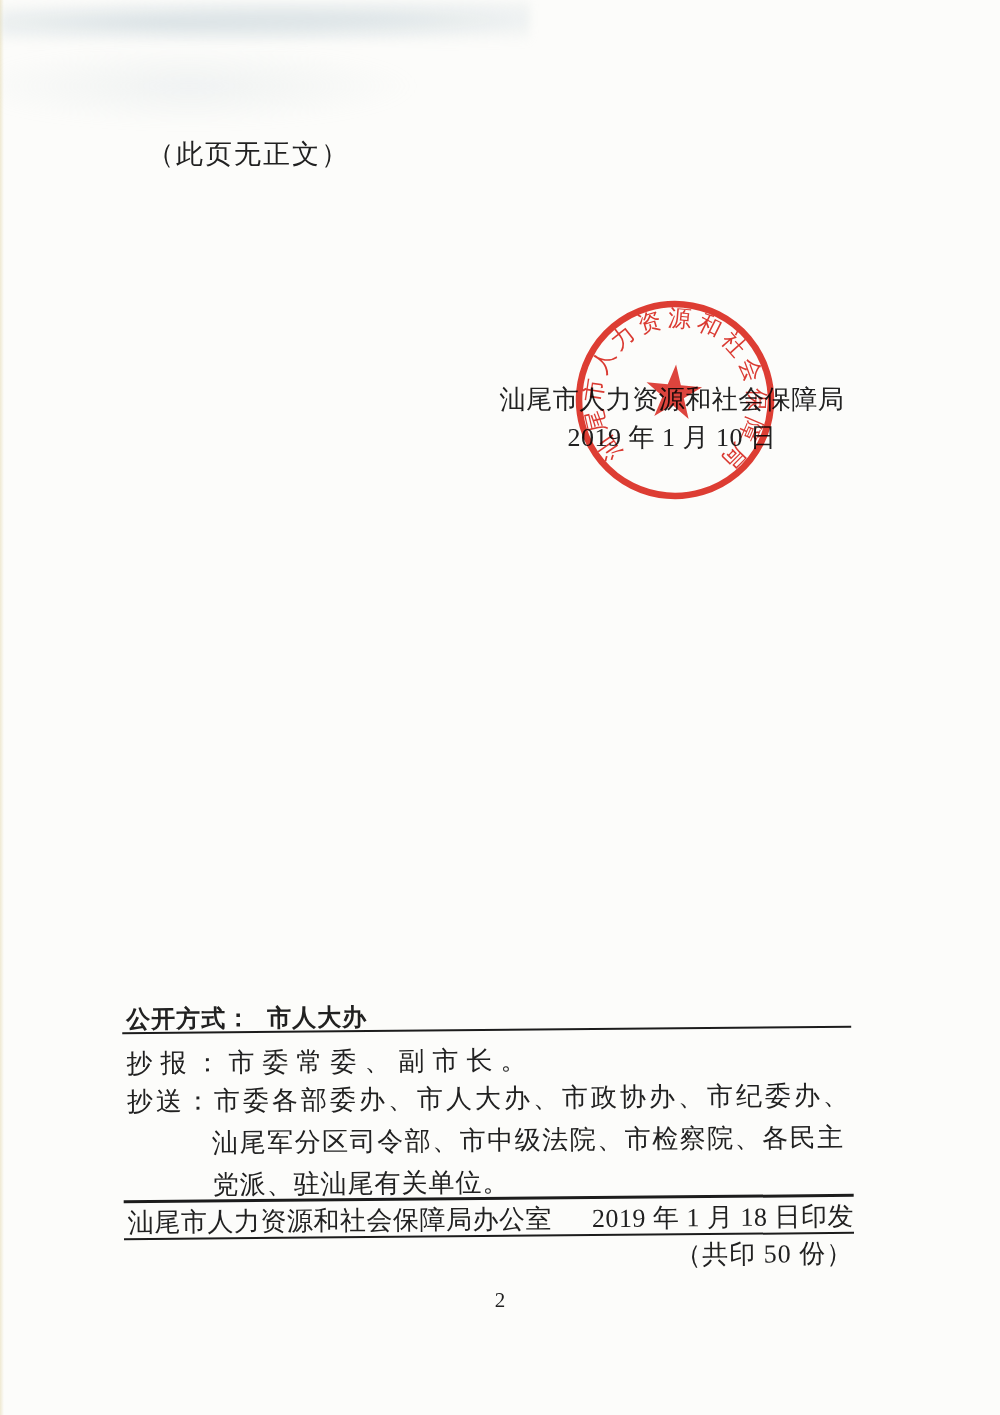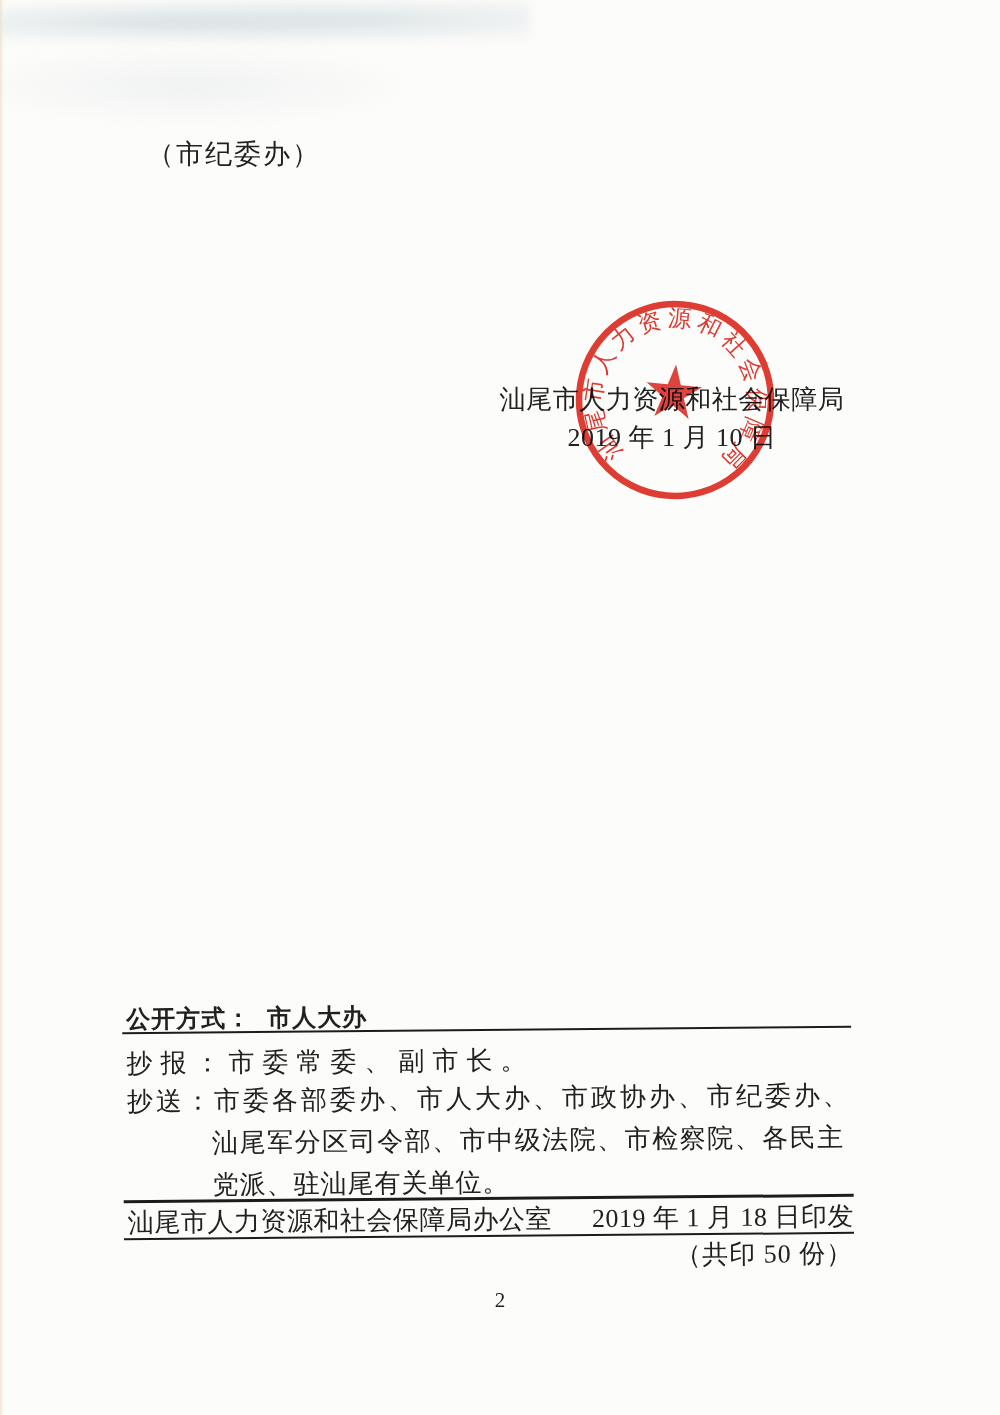--- a/index.html
+++ b/index.html
@@ -51,21 +51,21 @@
     justify-content:space-between;font-size:26px;letter-spacing:0.5px;}
   .copies{left:500px;top:1244px;width:352px;text-align:right;font-size:26px;letter-spacing:1px;}
 
   .page-num{left:0;top:1290px;width:1000px;text-align:center;font-size:21px;}
 </style>
 </head>
 <body>
 
 <div class="scan-edge"></div>
 
-<div class="abs note">（市纪委办）</div>
+<div class="abs note">（此页无正文）</div>
 
 <div class="smudge1"></div>
 <div class="smudge2"></div>
 
 <div class="abs sig">汕尾市人力资源和社会保障局</div>
 <div class="abs sig-date">2019 年 1 月 10 日</div>
 
 <svg class="abs seal" viewBox="0 0 200 200" xmlns="http://www.w3.org/2000/svg">
   <circle cx="100" cy="100" r="95" fill="none" stroke="#dc2318" stroke-width="6.5" opacity="0.95"></circle>
   <path id="sealArc" d="M 53.1 155.9 A 73 73 0 1 1 146.9 155.9" fill="none"></path>

